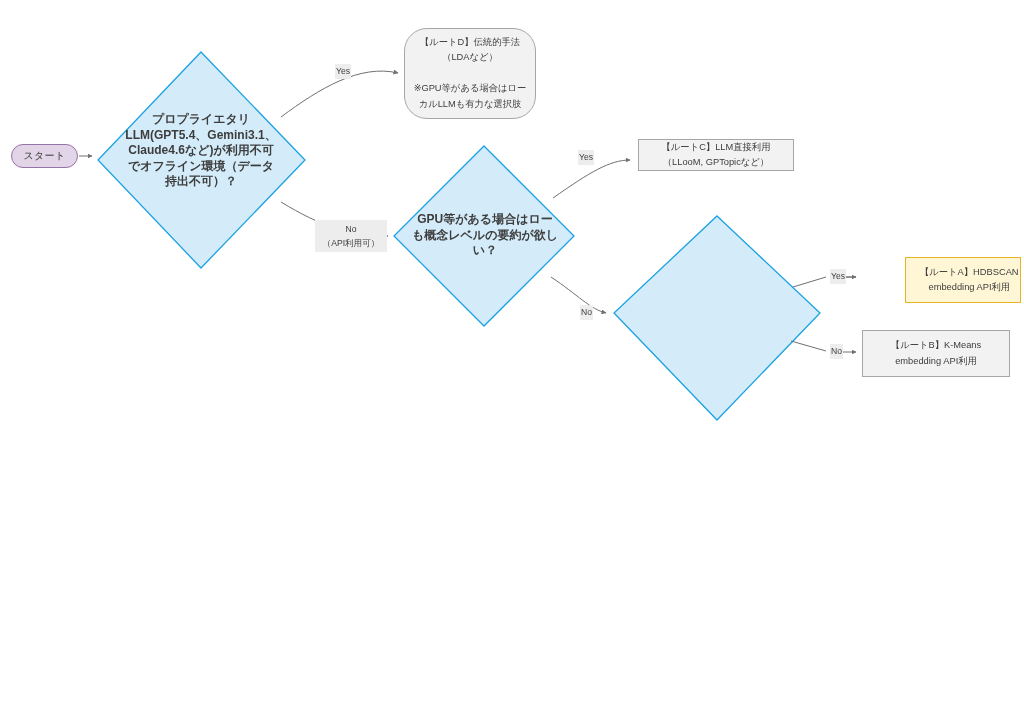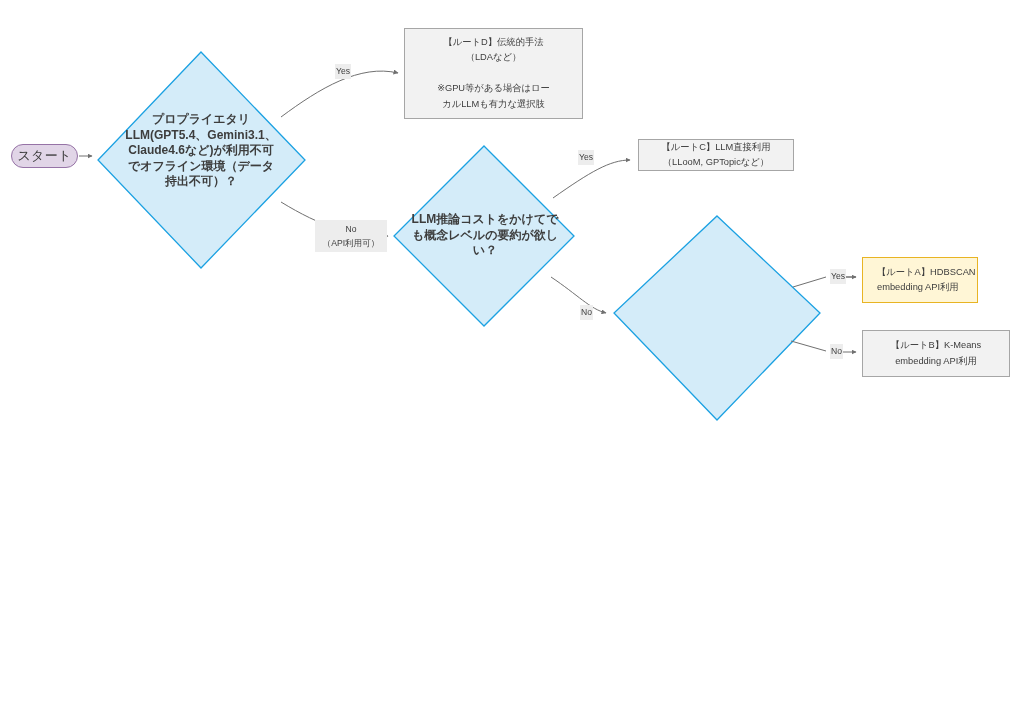--- a/index.html
+++ b/index.html
@@ -31,21 +31,21 @@
     top: 144px;
     width: 67px;
     height: 24px;
     border: 1.2px solid #9673a6;
     background: #e1d5e7;
     border-radius: 12px;
     box-sizing: border-box;
     display: flex;
     align-items: center;
     justify-content: center;
-    font-size: 13px;
+    font-size: 10px;
     color: #3b3b3b;
     letter-spacing: 0.3px;
   }
   
   .diamond-label {
     position: absolute;
     text-align: center;
     font-size: 12px;
     line-height: 15.5px;
     color: #3d3d3d;
@@ -133,44 +133,44 @@
 
   <div class="diamond-label" style="left:113px; top:112px; width:176px;">
     <div>プロプライエタリ</div>
     <div>LLM(GPT5.4、Gemini3.1、</div>
     <div>Claude4.6など)が利用不可</div>
     <div>でオフライン環境（データ</div>
     <div>持出不可）？</div>
   </div>
 
   <div class="diamond-label" style="left:411px; top:212px; width:148px;">
-    <div>LLM推論コストをかけてで</div>
+    <div>GPU等がある場合はロー</div>
     <div>も概念レベルの要約が欲し</div>
     <div>い？</div>
   </div>
 
 
-  <div class="proc-box" style="left:404px; top:28px; width:179px; height:91px;">
+  <div class="proc-box" style="left:404px; top:28px; width:132px; height:91px;border-radius:23px;">
     <span>
       <div>【ルートD】伝統的手法</div>
       <div>（LDAなど）</div>
       <div>&nbsp;</div>
       <div>※GPU等がある場合はロー</div>
       <div>カルLLMも有力な選択肢</div>
     </span>
   </div>
 
   <div class="proc-box" style="left:638px; top:139px; width:156px; height:32px;">
     <span>
       <div>【ルートC】LLM直接利用</div>
       <div>（LLooM, GPTopicなど）</div>
     </span>
   </div>
 
-  <div class="proc-box highlight left-align" style="left:862px; top:257px; width:116px; height:46px;">
+  <div class="proc-box highlight left-align" style="left:905px; top:257px; width:116px; height:46px;text-align:center;">
     <span>
       <div>【ルートA】HDBSCAN</div>
       <div>embedding API利用</div>
     </span>
   </div>
 
   <div class="proc-box" style="left:862px; top:330px; width:148px; height:47px;">
     <span>
       <div>【ルートB】K-Means</div>
       <div>embedding API利用</div>

